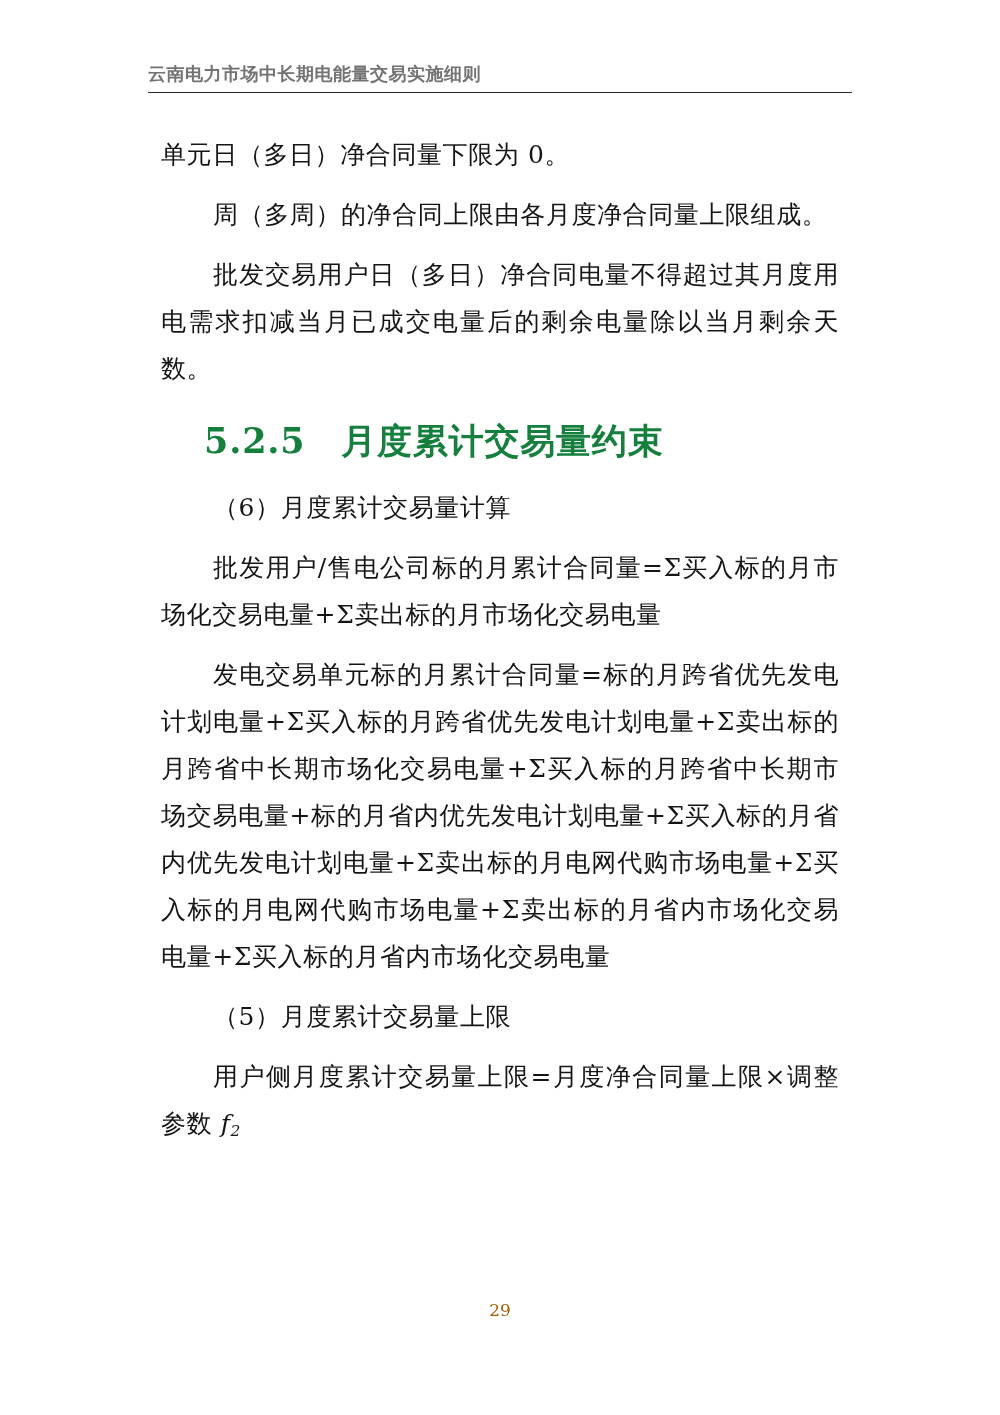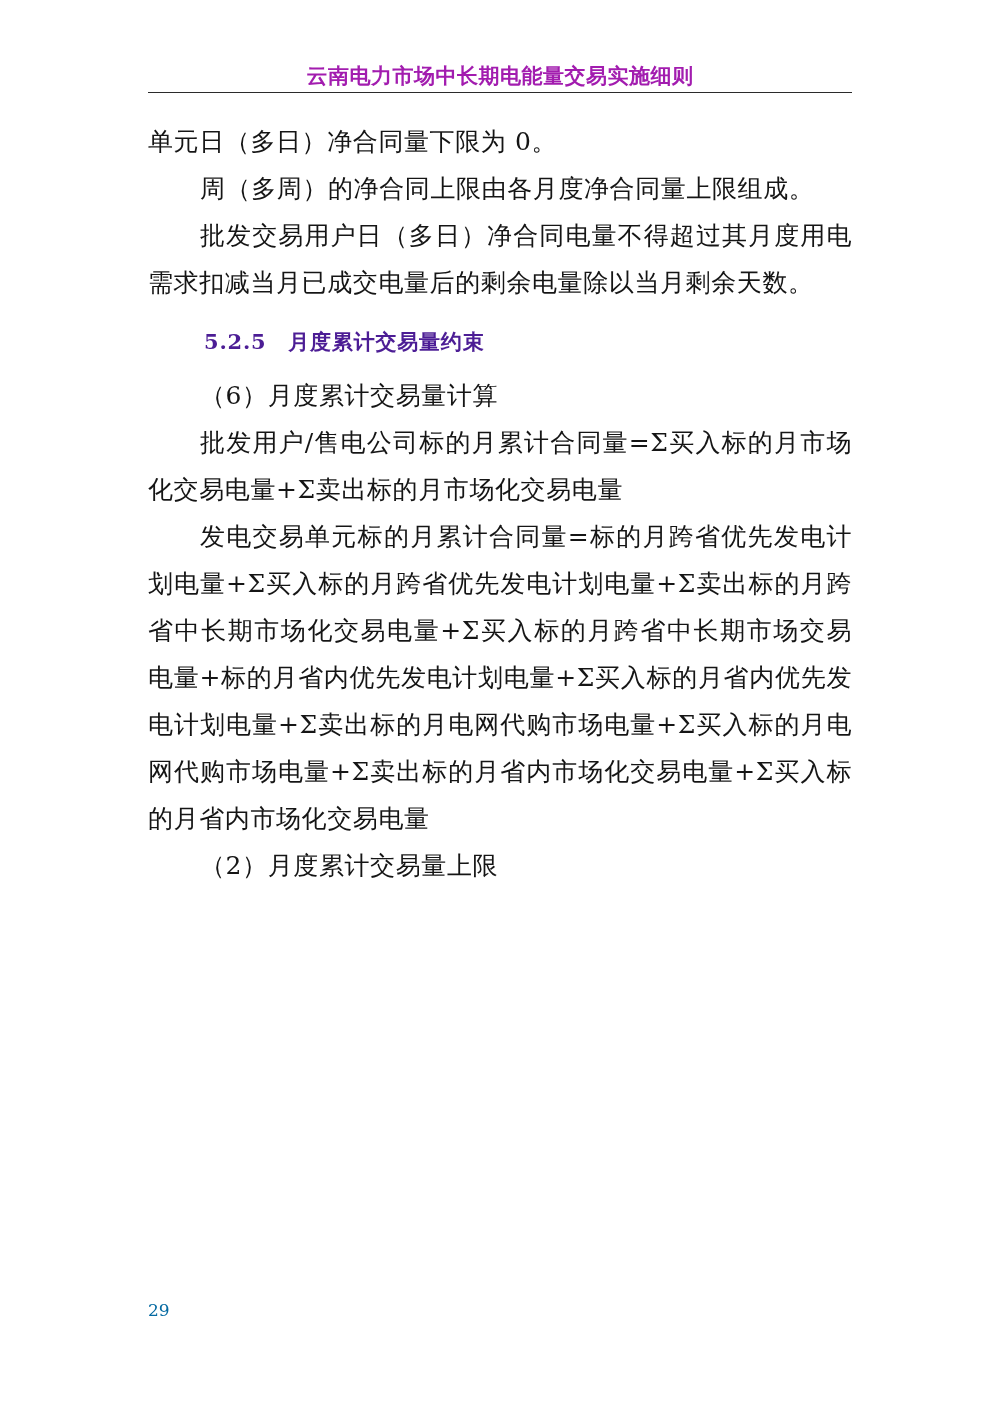--- a/index.html
+++ b/index.html
@@ -23,85 +23,85 @@
     left: 148px;
     top: 0;
     width: 704px;
     height: 1415px;
   }
   .header {
     position: absolute;
     top: 62px;
     left: 0;
     width: 704px;
-    text-align: center;
-    font-size: 21px;
+    text-align: left;
+    font-size: 18px;
     letter-spacing: 0.5px;
-    color: #a21caf;
+    color: #737373;
     font-weight: 600;
     font-family: "DejaVu Serif", serif;
   }
   .header-rule {
     position: absolute;
     top: 92px;
     left: 0;
     width: 704px;
     height: 1px;
     background: #2b2b2b;
   }
   .body-text {
     position: absolute;
     top: 118px;
     left: 0;
     width: 704px;
   }
   p {
-    margin: 0;
+    margin: 13px;
     font-size: 25px;
     line-height: 47px;
     text-align: justify;
     text-justify: inter-ideograph;
     letter-spacing: 0.6px;
     font-family: "DejaVu Serif", serif;
     color: #151515;
   }
   p.indent {
     text-indent: 52px;
   }
   p.noindent {
     text-indent: 0;
   }
   h2.section {
     margin: 0;
-    font-size: 21px;
+    font-size: 35px;
     line-height: 60px;
     font-weight: 700;
     text-indent: 56px;
     letter-spacing: 0.8px;
     font-family: "DejaVu Serif", serif;
-    color: #4c1d95;
+    color: #15803d;
   }
   .spacer-sm { height: 6px; }
   .ital {
     font-style: italic;
     font-family: "DejaVu Serif", serif;
   }
   sub {
     font-size: 0.62em;
     font-style: italic;
     vertical-align: -0.25em;
   }
   .page-number {
     position: absolute;
     left: 0;
     top: 1300px;
     width: 704px;
-    text-align: left;
+    text-align: center;
     font-size: 17px;
-    color: #0369a1;
+    color: #a16207;
     font-family: "DejaVu Serif", serif;
   }
 </style>
 </head>
 <body>
 
 <div class="page">
   <div class="content">
 
     <div class="header">云南电力市场中长期电能量交易实施细则</div>
@@ -112,22 +112,23 @@
       <p class="noindent">单元日（多日）净合同量下限为 0。</p>
       <p class="indent">周（多周）的净合同上限由各月度净合同量上限组成。</p>
       <p class="indent">批发交易用户日（多日）净合同电量不得超过其月度用电需求扣减当月已成交电量后的剩余电量除以当月剩余天数。</p>
 
       <div class="spacer-sm"></div>
       <h2 class="section">5.2.5　月度累计交易量约束</h2>
 
       <p class="indent">（6）月度累计交易量计算</p>
       <p class="indent">批发用户/售电公司标的月累计合同量=Σ买入标的月市场化交易电量+Σ卖出标的月市场化交易电量</p>
       <p class="indent">发电交易单元标的月累计合同量=标的月跨省优先发电计划电量+Σ买入标的月跨省优先发电计划电量+Σ卖出标的月跨省中长期市场化交易电量+Σ买入标的月跨省中长期市场交易电量+标的月省内优先发电计划电量+Σ买入标的月省内优先发电计划电量+Σ卖出标的月电网代购市场电量+Σ买入标的月电网代购市场电量+Σ卖出标的月省内市场化交易电量+Σ买入标的月省内市场化交易电量</p>
-      <p class="indent">（2）月度累计交易量上限</p>
+      <p class="indent">（5）月度累计交易量上限</p>
 
 
+      <p class="indent"><span>用户侧月度累计交易量上限=月度净合同量上限×调整参数 </span><span class="ital">f</span><sub>2</sub></p>
 
 
     </div>
 
     <div class="page-number">29</div>
   </div>
 </div>
 
 </body></html>

